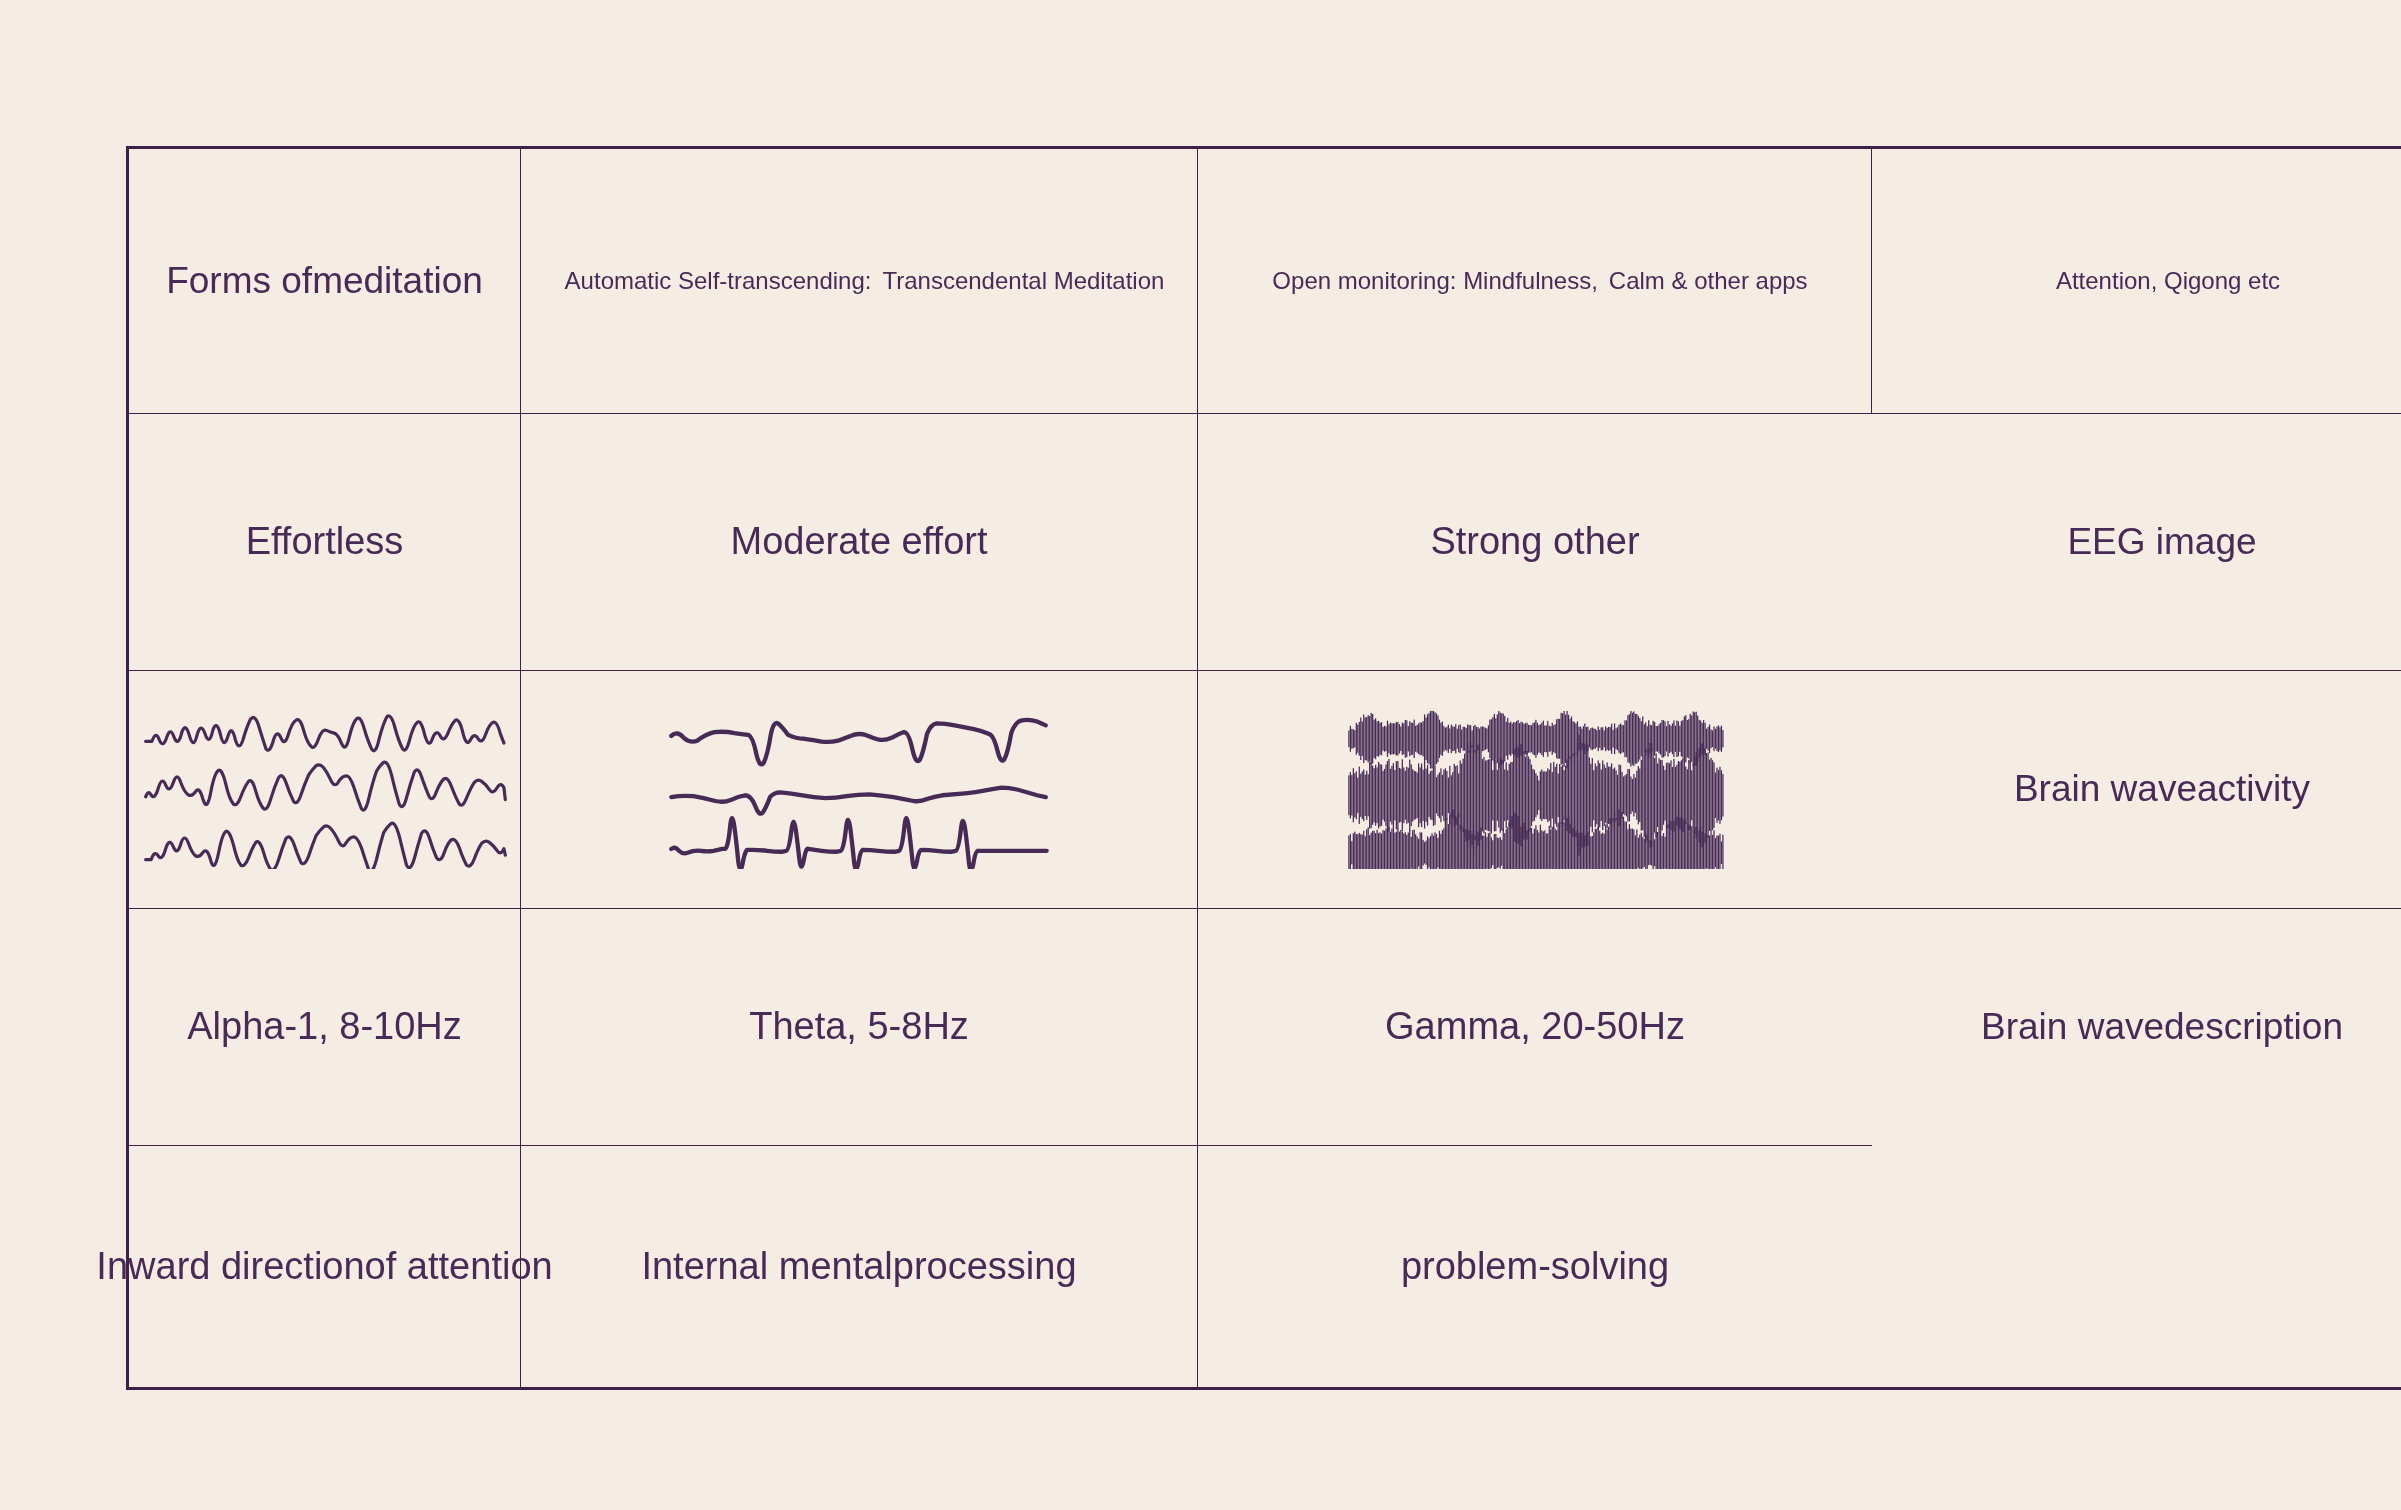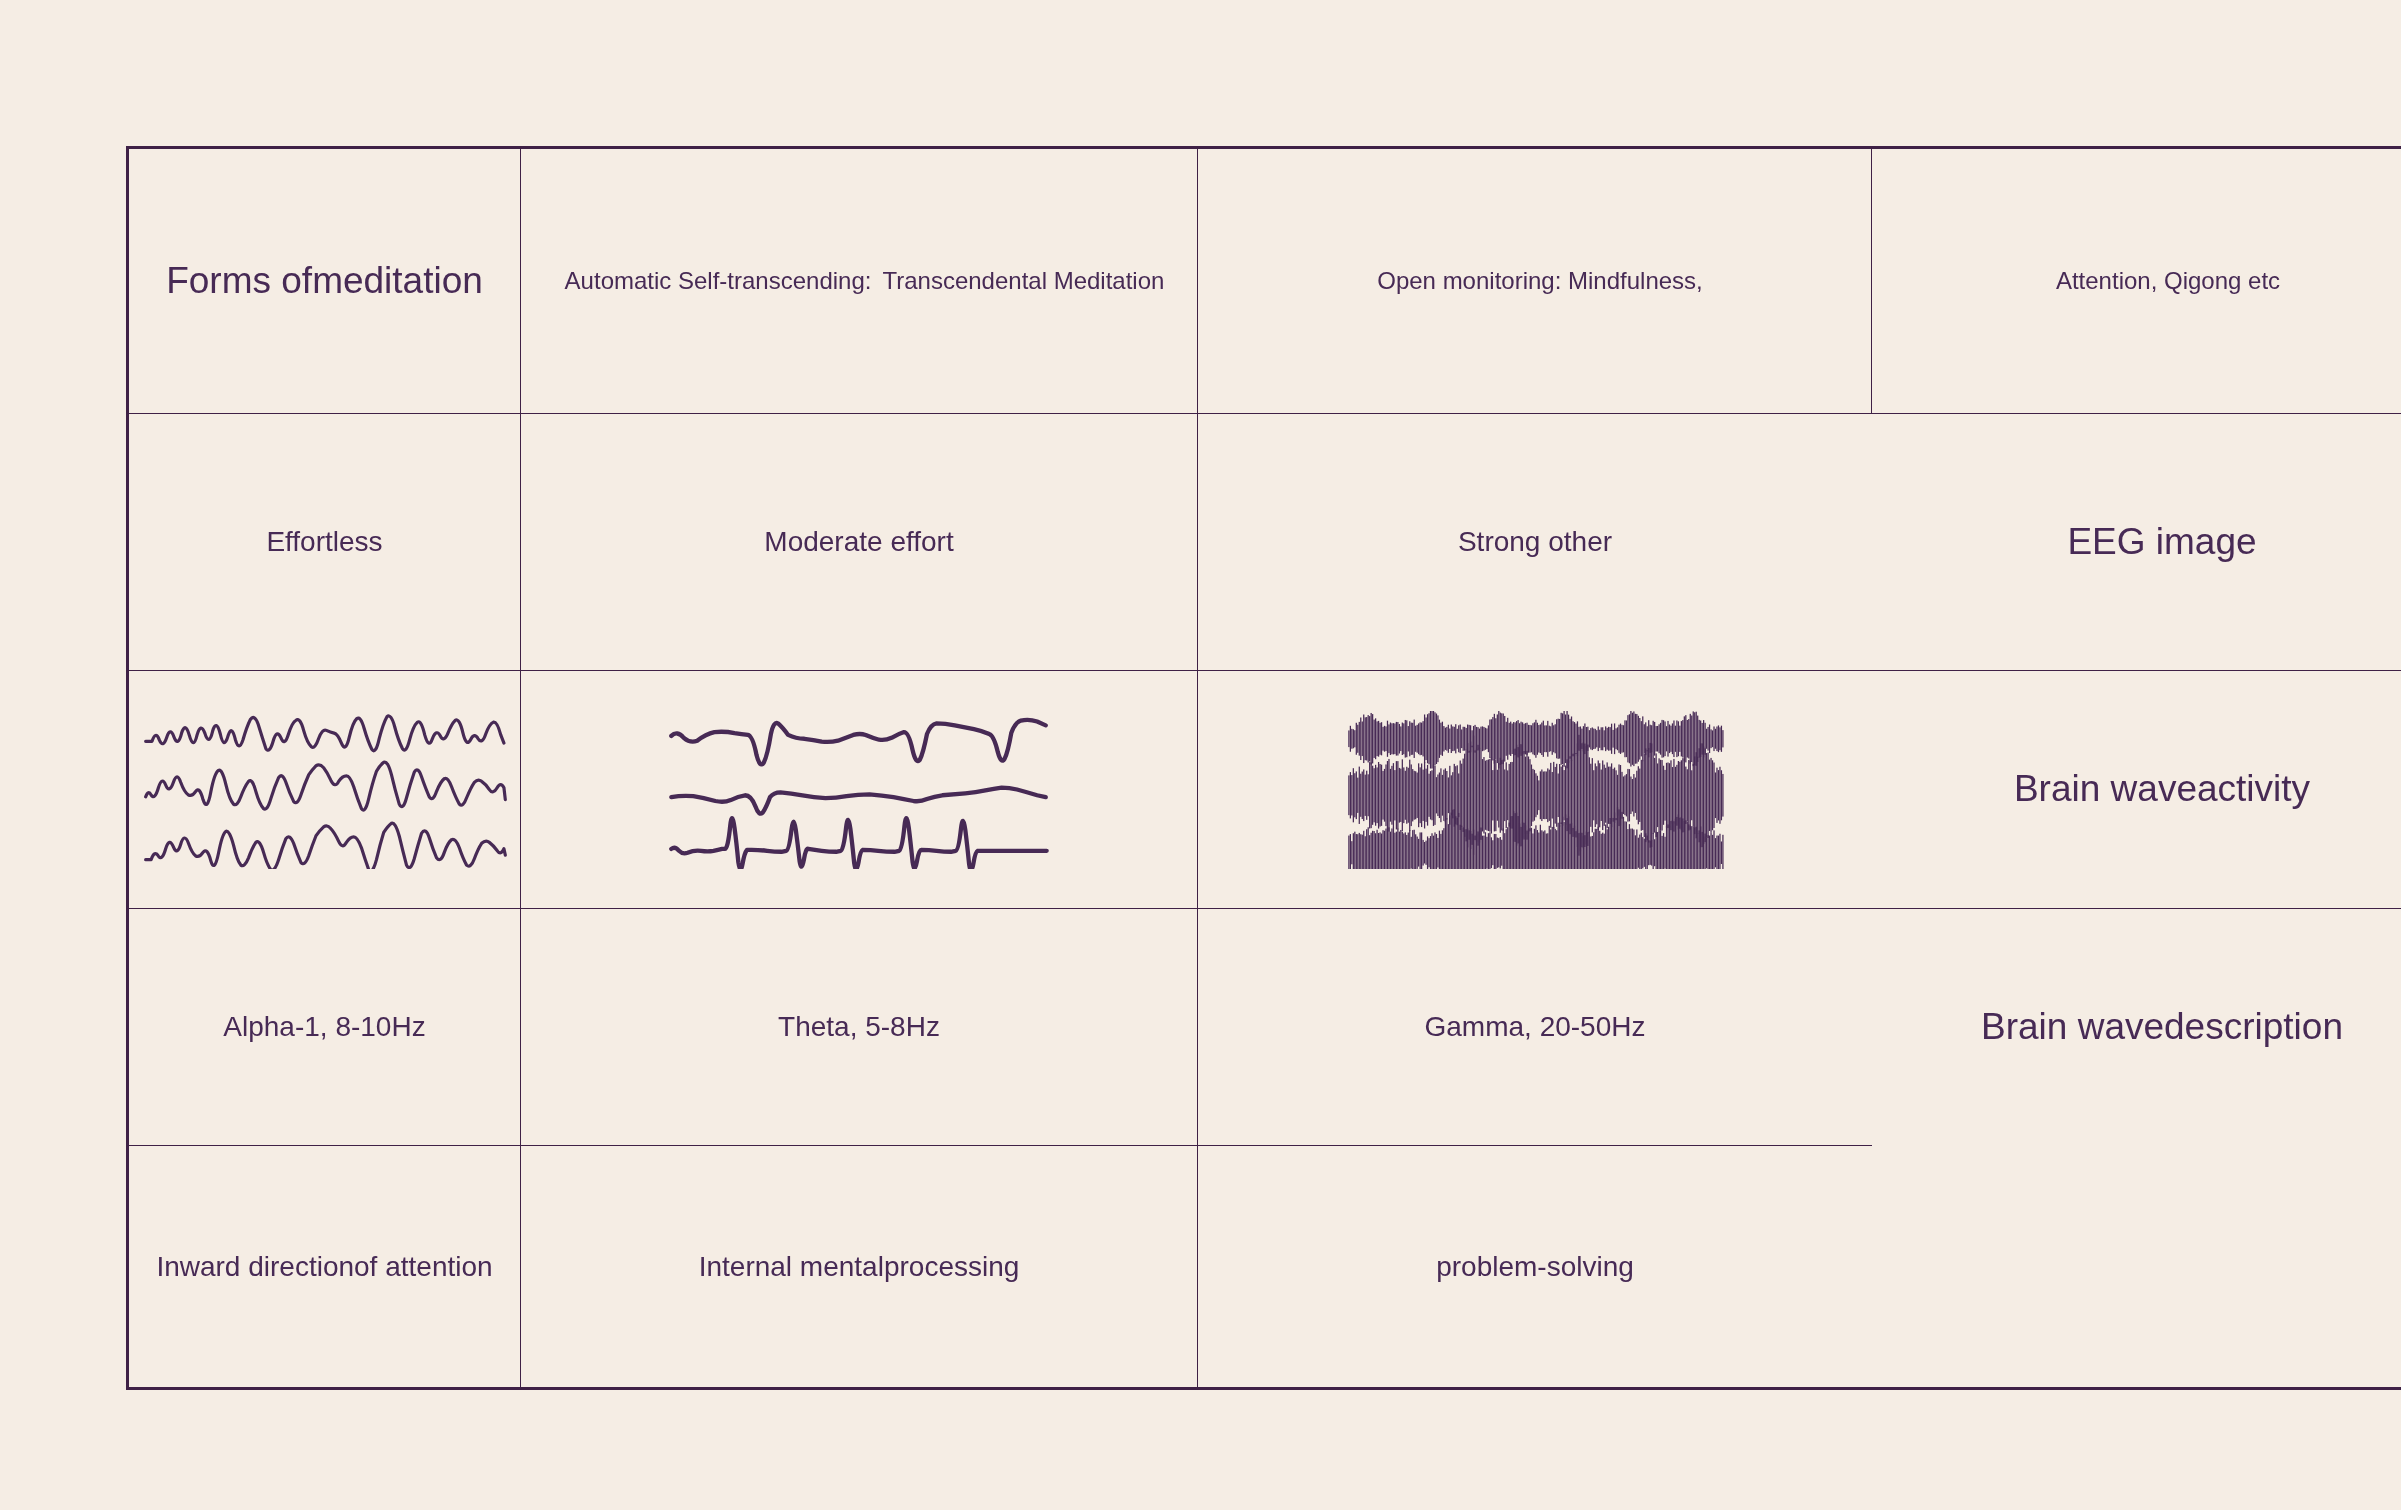--- a/index.html
+++ b/index.html
@@ -66,21 +66,21 @@
     line-height: 1.42;
     font-weight: 400;
     margin-left: 11px;
   }
   .row-label {
     font-size: 37px;
     line-height: 1.42;
     font-weight: 400;
   }
   .body-txt {
-    font-size: 28px;
+    font-size: 38px;
     line-height: 1.42;
     font-weight: 400;
   }
 
   
   .eeg-wrap {
     width: 100%;
     display: flex;
     align-items: center;
     justify-content: center;
@@ -97,20 +97,21 @@
     <div class="cell">
       <span class="hdr-label line">Forms of</span>
       <span class="hdr-label line">meditation</span>
     </div>
     <div class="cell">
       <span class="hdr-col line">Automatic Self-transcending:</span>
       <span class="hdr-col line">Transcendental Meditation</span>
     </div>
     <div class="cell">
       <span class="hdr-col line">Open monitoring: Mindfulness,</span>
+      <span class="hdr-col line">Calm &amp; other apps</span>
     </div>
     <div class="cell lastcol">
       <span class="hdr-col line">Attention, Qigong etc</span>
     </div>
 
     <div class="cell">
       <span class="body-txt line">Effortless</span>
     </div>
     <div class="cell">
       <span class="body-txt line">Moderate effort</span>

